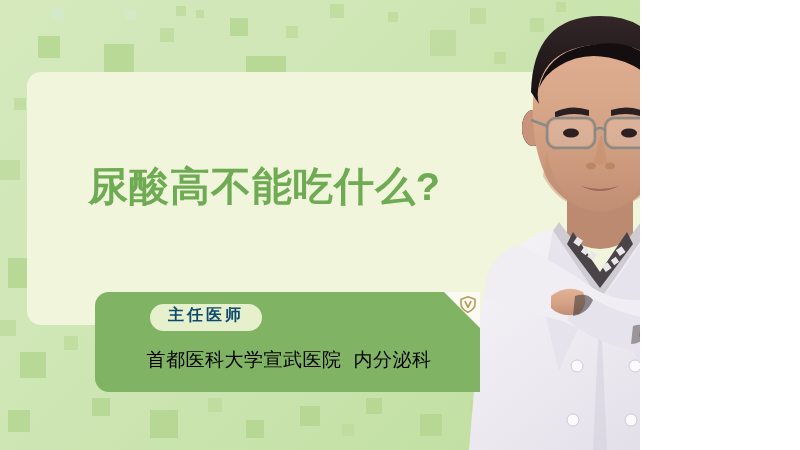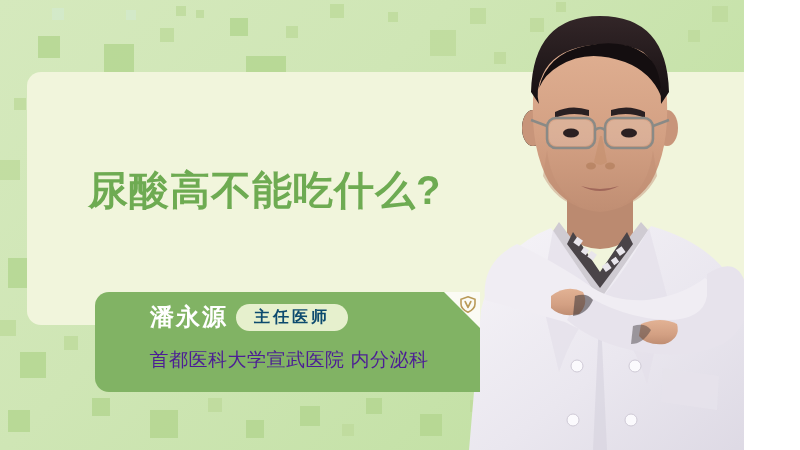--- a/index.html
+++ b/index.html
@@ -6,24 +6,25 @@
     margin: 0;
     padding: 0;
     background: #ffffff;
   }
   body {
     font-family: "Liberation Sans", "DejaVu Sans", sans-serif;
   }
 
   .stage {
     position: relative;
-    width: 744px;
+    width: 640px;
     height: 450px;
     overflow: hidden;
     background: #cfe6b4;
+    font-family: Liberation Mono, monospace;
   }
 
   
   .bg-base {
     position: absolute;
     inset: 0;
     background:
       linear-gradient(135deg, #d5e9bd 0%, #cfe6b5 38%, #c6e2a9 70%, #bedd9e 100%);
   }
   .bg-squares {
@@ -126,21 +127,21 @@
     letter-spacing: 3px;
     line-height: 1.1;
   }
   .hospital {
     position: absolute;
     left: 14px;
     top: 55px;
     width: 360px;
     text-align: center;
     font-size: 19px;
-    color: #4c1d95;
+    color: #000000;
     letter-spacing: .5px;
     white-space: nowrap;
   }
 </style>
 </head>
 <body>
 
 <div class="stage">
 
   <div class="bg-base"></div>
@@ -340,20 +341,19 @@
 
   <div class="name-bar">
 
     <div class="corner-fold"></div>
     <svg class="corner-badge" viewBox="0 0 16 17" xmlns="http://www.w3.org/2000/svg">
       <path d="M8 .8 L15 3.2 V8 Q15 13 8 16.2 Q1 13 1 8 V3.2 Z" fill="none" stroke="#b99a58" stroke-width="1.6"></path>
       <path d="M5.2 5.6 L8 11.4 L10.8 5.6" fill="none" stroke="#b99a58" stroke-width="1.7" stroke-linecap="round" stroke-linejoin="round"></path>
     </svg>
 
     <div class="name-row">
-      <span class="doc-name">潘永源</span>
       <span class="rank-pill">主任医师</span>
     </div>
 
     <div class="hospital">首都医科大学宣武医院 内分泌科</div>
   </div>
 
 </div>
 
 </body></html>

